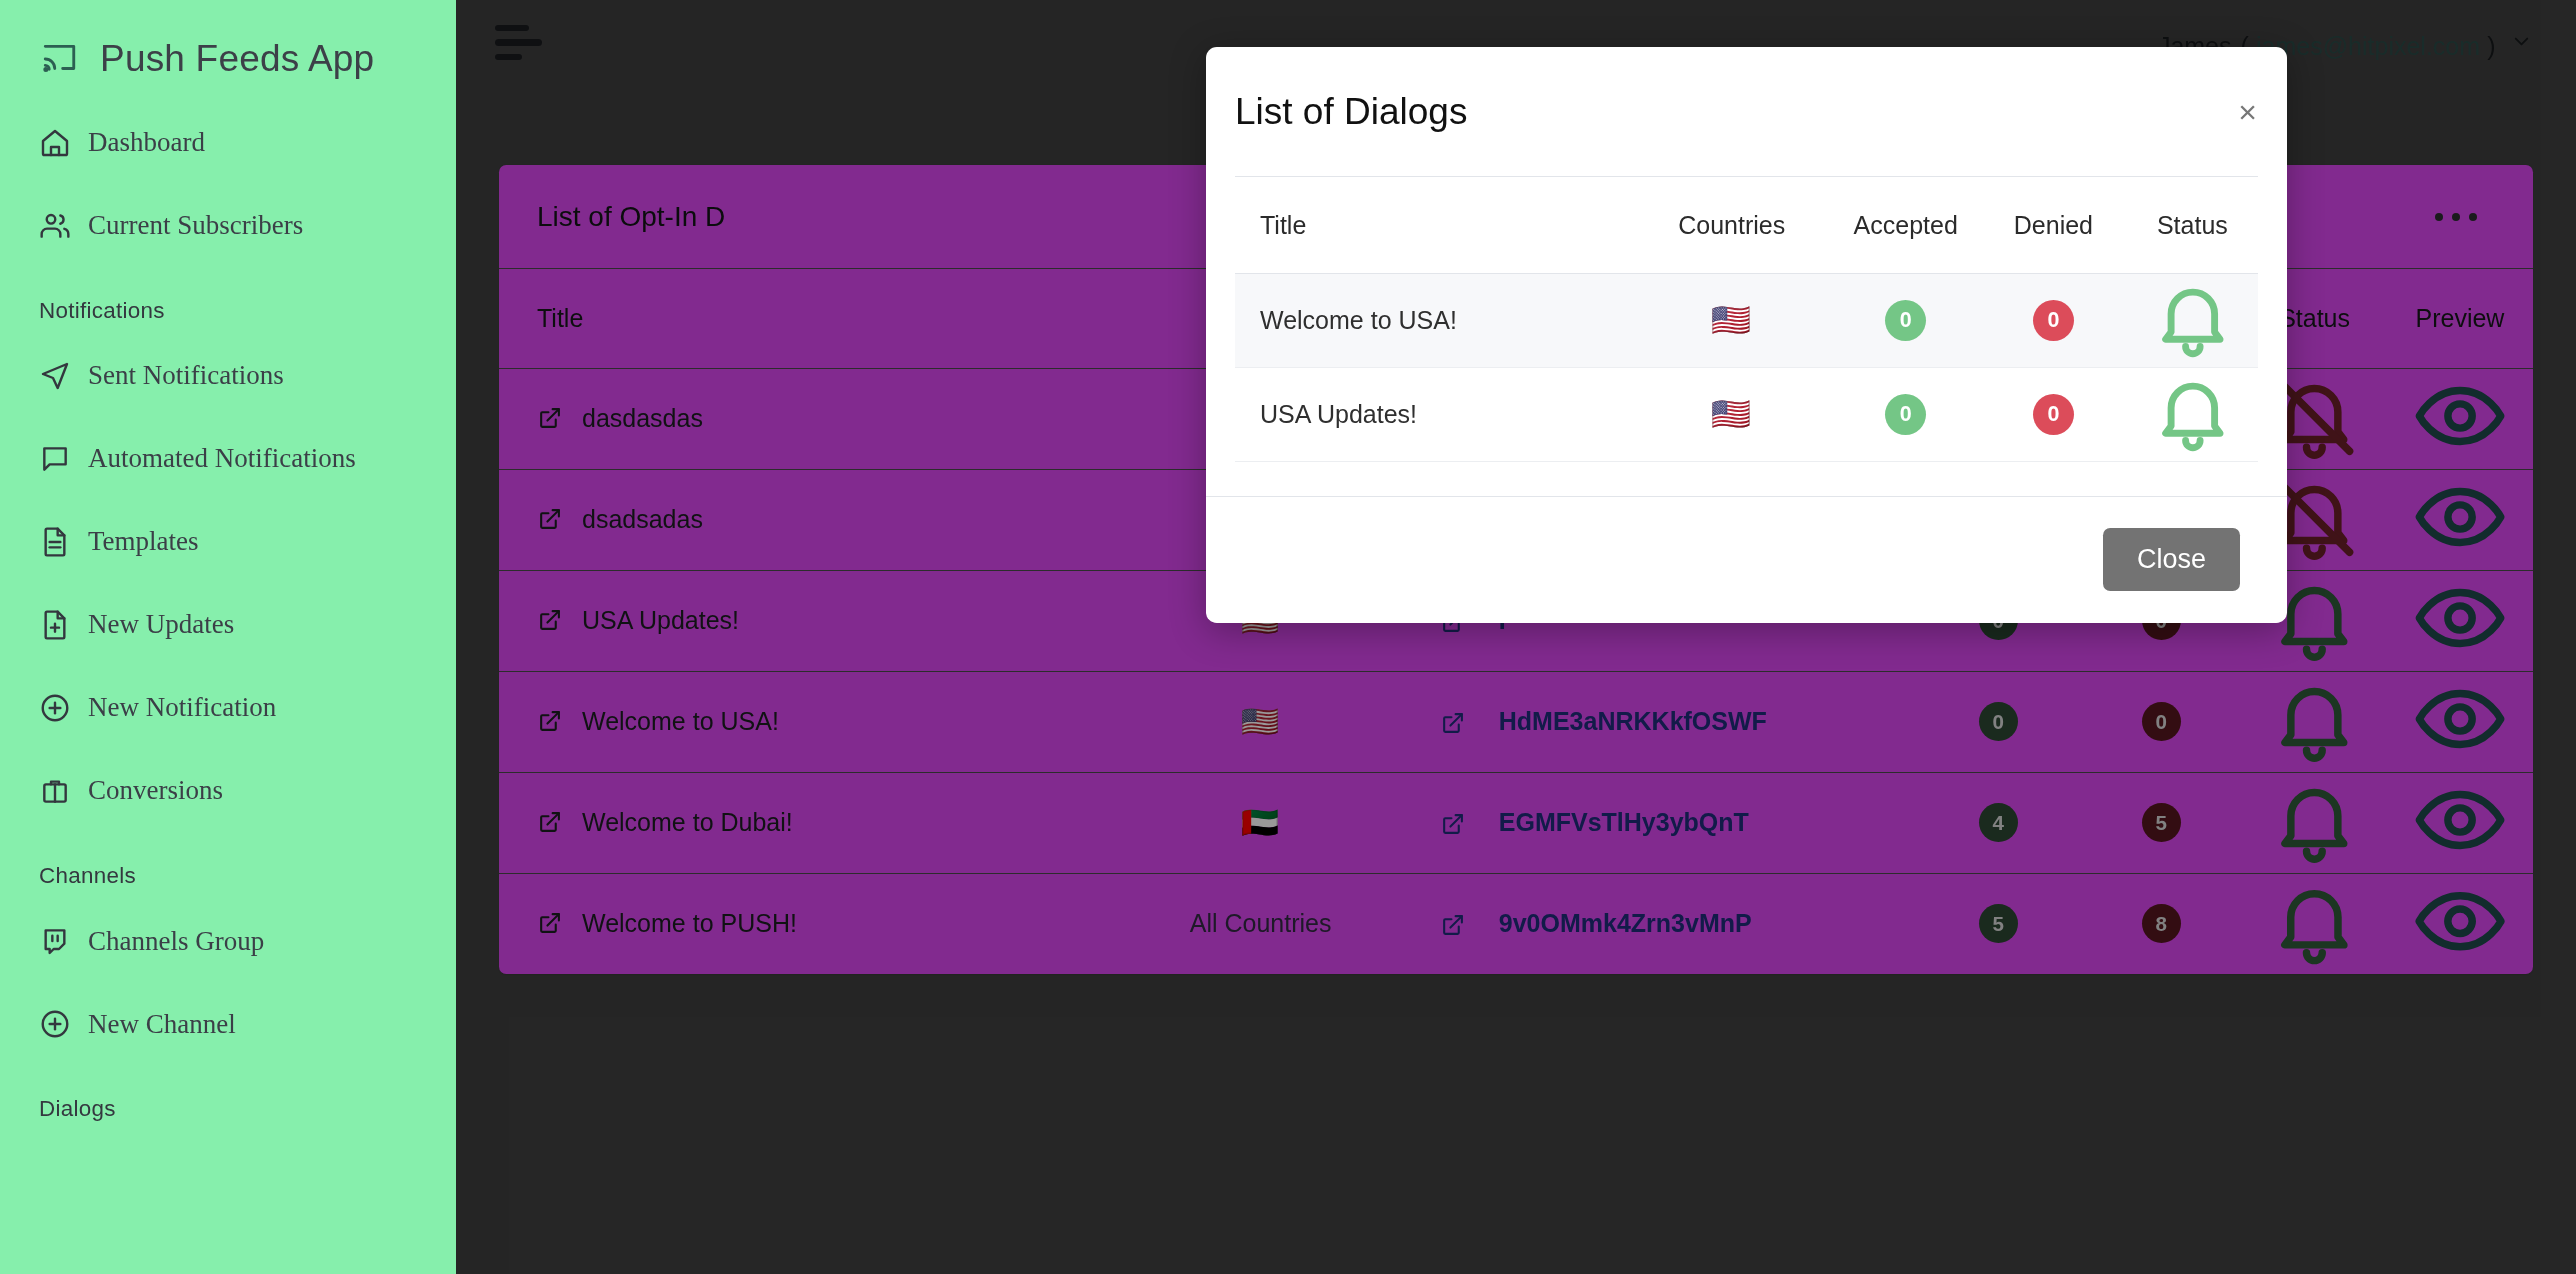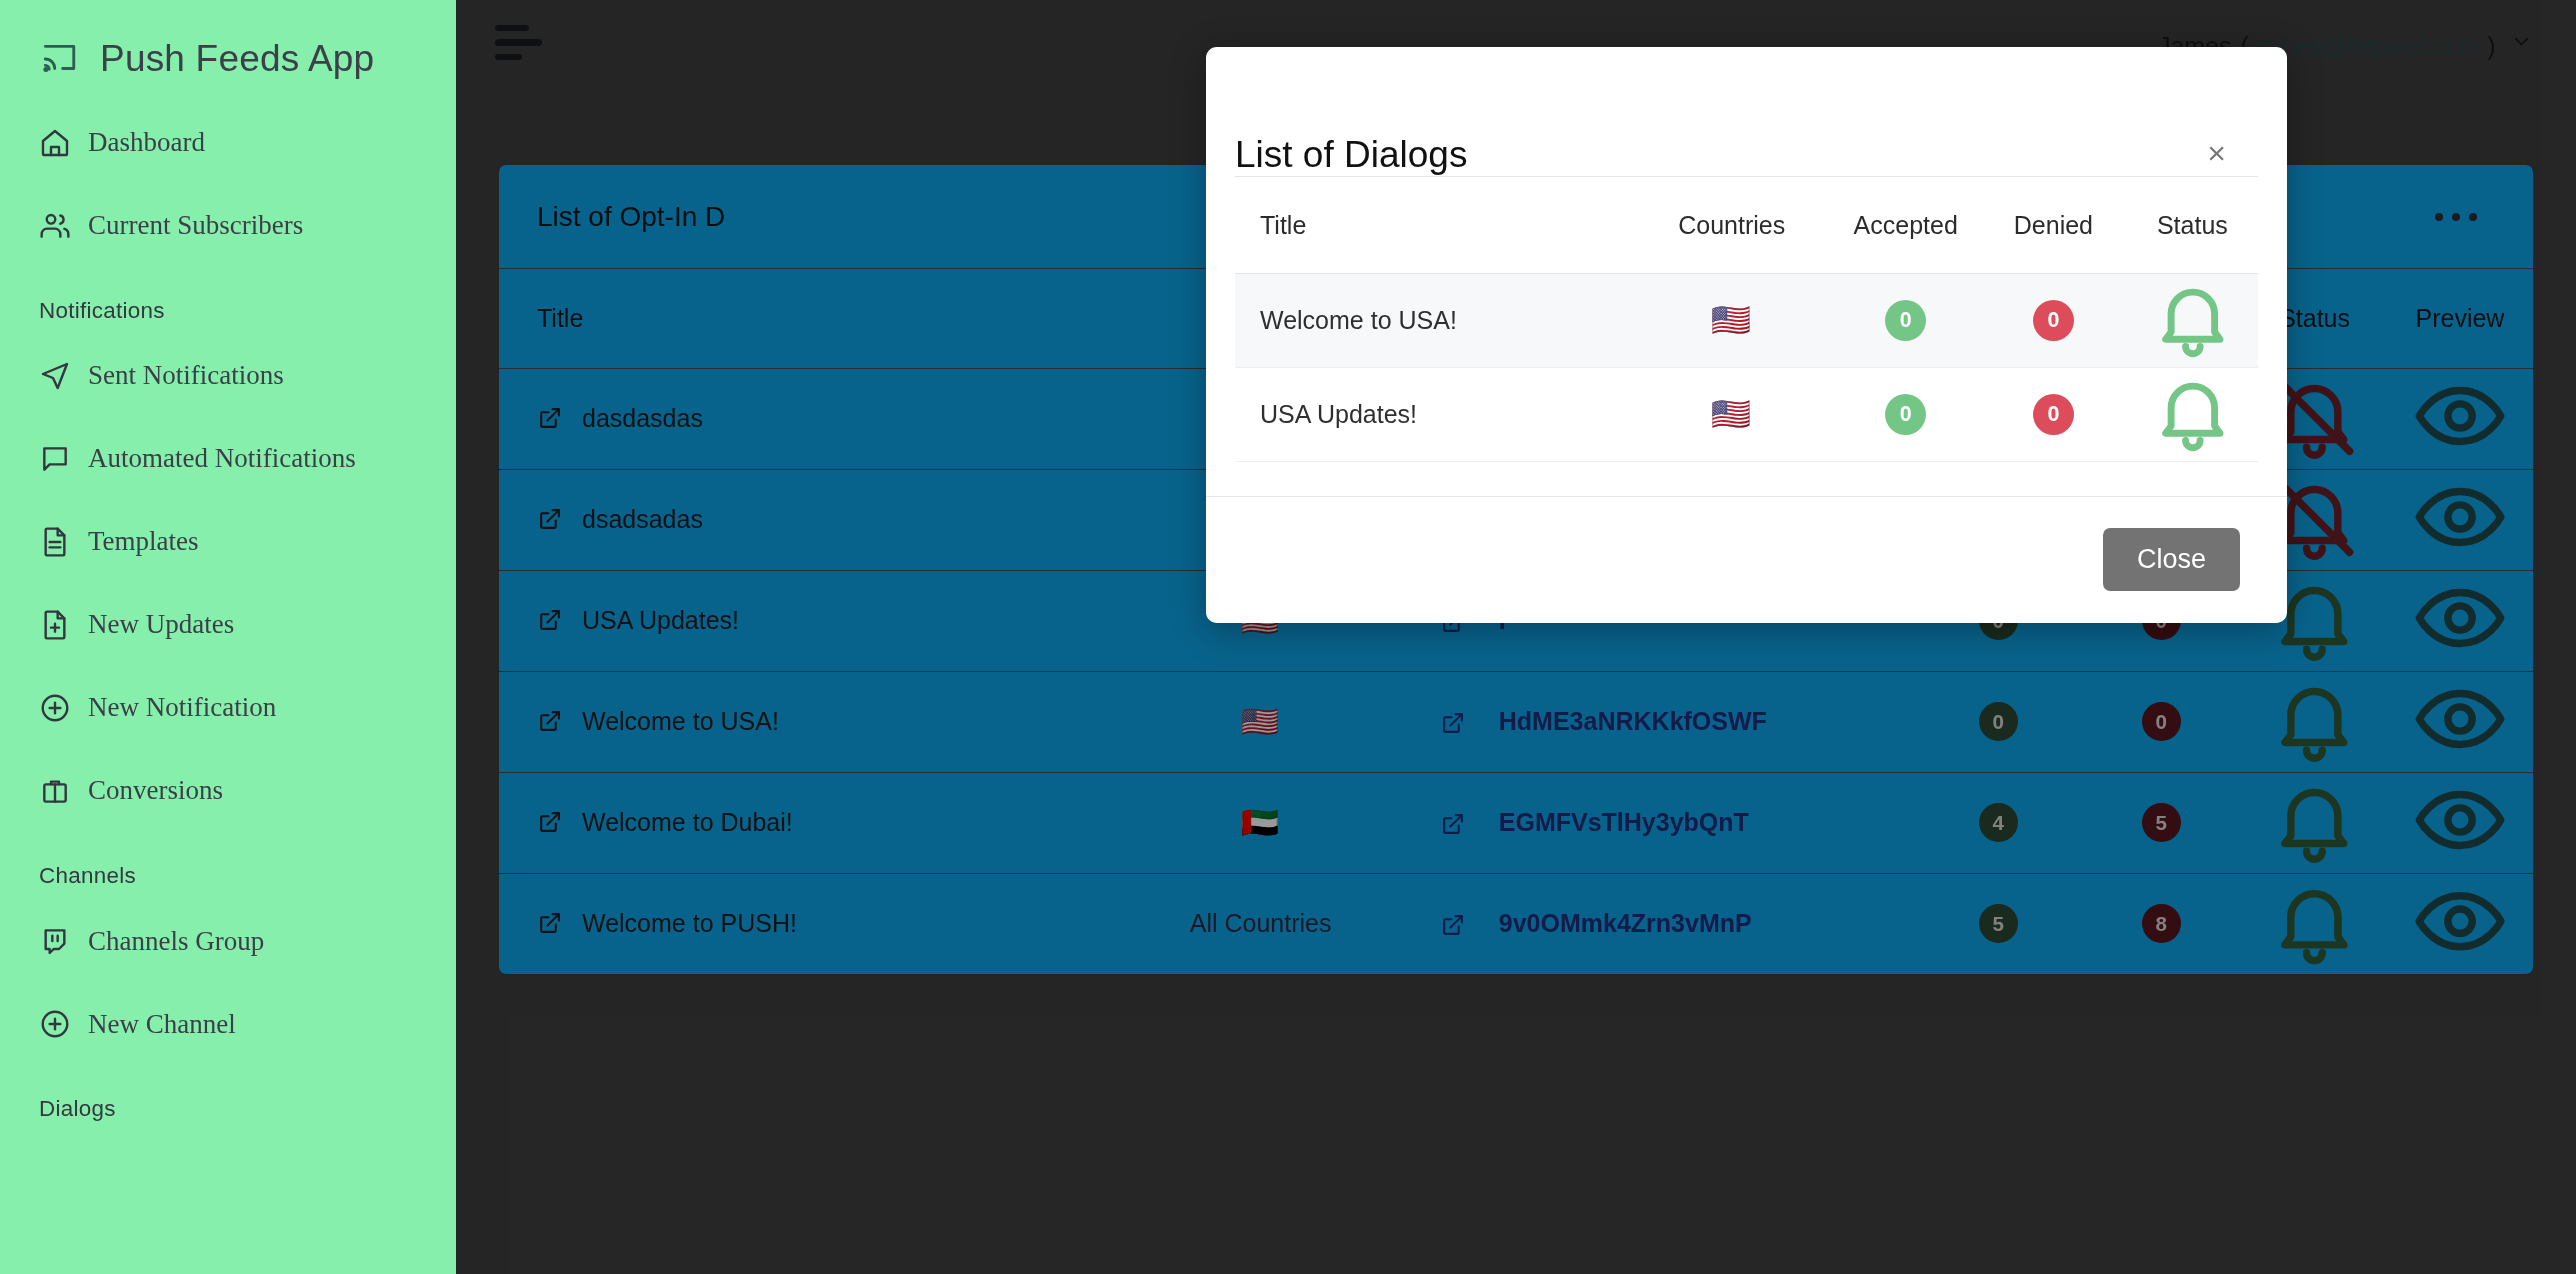--- a/index.html
+++ b/index.html
@@ -87,21 +87,21 @@
   .user-area {
     display: flex; align-items: baseline; gap: 0;
     font-size: 25px; color: #17191c; cursor: pointer;
   }
   .user-area .mail { color: #2a4a46; margin: 0 7.2px; }
   .user-area .caret { margin-left: 14.4px; font-size: 21.5px; color: #17191c; position: relative; top: -1.8px; }
 
   
   #card {
     margin: 72px 43px 0 43px;
-    background: #0ea5e9;
+    background: #d946ef;
     border-radius: 7.2px;
     box-shadow: 0 0.9px 2.7px rgba(0,0,0,.12);
     overflow: hidden;
   }
   #card-head {
     height: 104px;
     display: flex; align-items: center; justify-content: space-between;
     padding: 0 45px 0 38px;
     border-bottom: 0.9px solid #4a4a4a;
   }
@@ -158,22 +158,22 @@
     left: 750px; top: 47px;
     width: 1081px;
     background: #fff;
     border-radius: 10.8px;
     z-index: 20;
     box-shadow: 0 7.2px 36px rgba(0,0,0,.3);
     overflow: hidden;
   }
   #modal-head {
     height: 129px;
-    padding: 0 52px 0 29px;
-    display: flex; align-items: flex-end; justify-content: space-between;
+    padding: 0 21px 0 29px;
+    display: flex; align-items: center; justify-content: space-between;
   }
   #modal-title { font-size: 37px; color: #111; font-weight: 400; padding-left: 0; }
   #modal-close {
     font-size: 32px; color: #777; cursor: pointer; line-height: 1;
     padding: 7.2px 9px; background: none; border: none;
     font-family: "Liberation Sans", sans-serif;
   }
   #modal-body { padding: 0 29px; }
   table.mgrid { width: 100%; border-collapse: collapse; }
   table.mgrid th {

